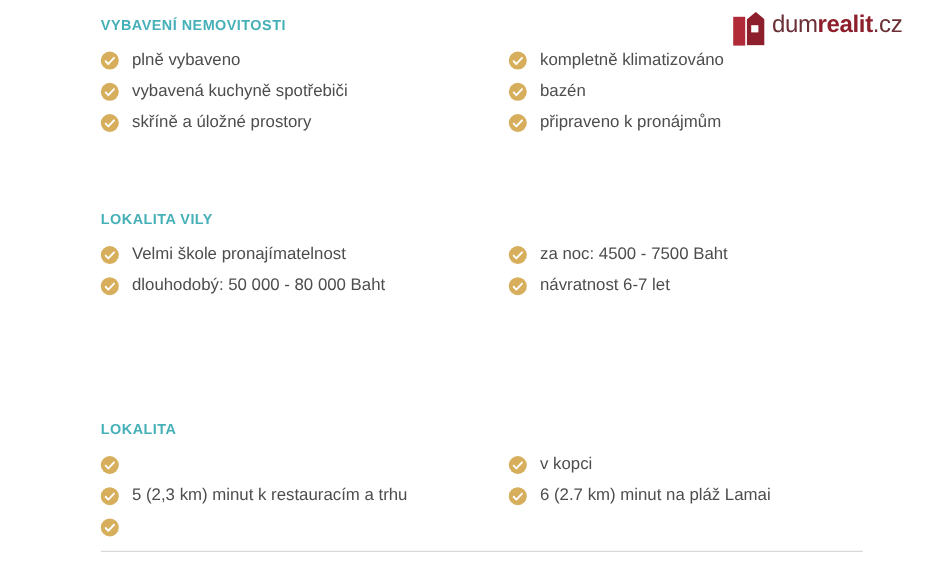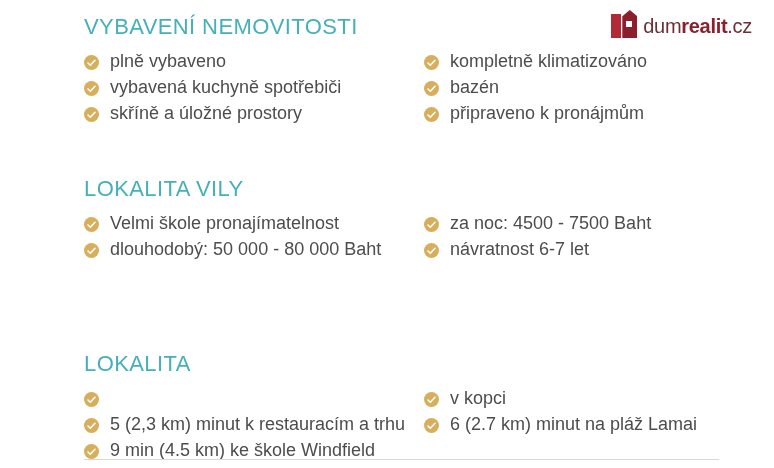--- a/index.html
+++ b/index.html
@@ -23,21 +23,21 @@
     box-sizing: border-box;
     padding: 18px 30px 0 30px;
   }
 
   
   .logo {
     position: absolute;
     top: 10px;
     right: 22px;
     display: flex;
-    align-items: flex-end;
+    align-items: flex-start;
     gap: 6px;
   }
   .logo-mark {
     position: relative;
     width: 26px;
     height: 28px;
   }
   .logo-mark .house-left {
     position: absolute;
     left: 0;
@@ -72,42 +72,42 @@
   .logo-text .b2 { color: #8c1f2b; font-weight: 700; }
   .logo-text .b3 { color: #6b2f36; font-weight: 400; }
 
   
   .section {
     position: absolute;
     left: 84px;
     right: 30px;
   }
   .section-title {
-    font-size: 22px;
-    font-weight: 400;
+    font-size: 12px;
+    font-weight: 700;
     color: #45b0b8;
     letter-spacing: 0.4px;
     margin: 0 0 14px 0;
   }
   .cols {
     position: relative;
     display: flex;
   }
   .col {
     width: 50%;
     box-sizing: border-box;
   }
   .col.right {
     padding-left: 10px;
   }
   .item {
     display: flex;
     align-items: flex-start;
     margin-bottom: 10px;
-    font-size: 18px;
+    font-size: 14px;
     color: #4d4d4d;
   }
   .check {
     flex: 0 0 auto;
     width: 15px;
     height: 15px;
     border-radius: 50%;
     background: #d6ae5c;
     margin-right: 11px;
     margin-top: 1px;
@@ -271,21 +271,20 @@
               </svg>
           </span>
           <span class="item-label">5 (2,3 km) minut k restauracím a trhu</span>
         </div>
         <div class="item">
           <span class="check">
             <svg width="9" height="8" viewBox="0 0 9 8">
                 <path d="M1 4 L3.3 6.3 L8 1.3" stroke="#ffffff" stroke-width="1.6" fill="none" stroke-linecap="round" stroke-linejoin="round"></path>
               </svg>
           </span>
-          <span class="item-label">9 min (4.5 km) ke škole Windfield</span>
         </div>
       </div>
       <div class="col right">
         <div class="item">
           <span class="check">
             <svg width="9" height="8" viewBox="0 0 9 8">
                 <path d="M1 4 L3.3 6.3 L8 1.3" stroke="#ffffff" stroke-width="1.6" fill="none" stroke-linecap="round" stroke-linejoin="round"></path>
               </svg>
           </span>
           <span class="item-label">v kopci</span>

